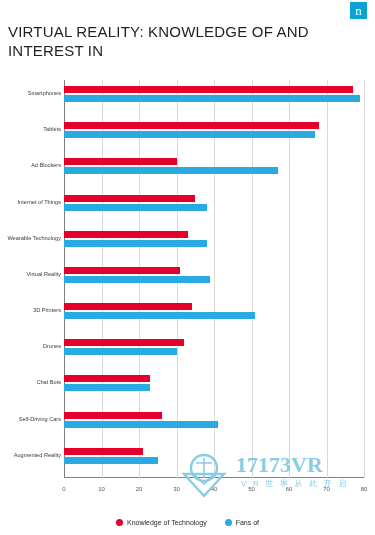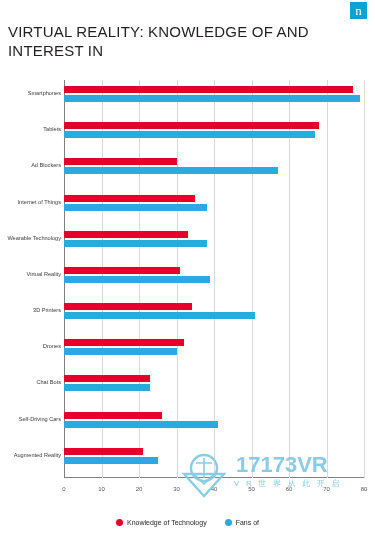--- a/index.html
+++ b/index.html
@@ -68,24 +68,24 @@
   .dot.fans{background:#29abe2;}
 
   
   #watermark{
     position:absolute;left:174px;top:448px;width:198px;height:58px;
     opacity:0.92;
   }
   #wm-text{
     position:absolute;left:62px;top:4px;
     font-size:22px;font-weight:bold;color:#7ec8e3;letter-spacing:0px;
-    font-family:Liberation Sans, sans-serif;
+    font-family:Liberation Serif, serif;
   }
   #wm-sub{
-    position:absolute;left:60px;top:30px;
+    position:absolute;left:67px;top:30px;
     font-size:8px;color:#7ec8e3;letter-spacing:2.2px;
   }
   #wm-logo{
     position:absolute;left:4px;top:2px;width:52px;height:50px;
   }
 </style>
 </head>
 <body>
 
 <div id="logo-bar">

